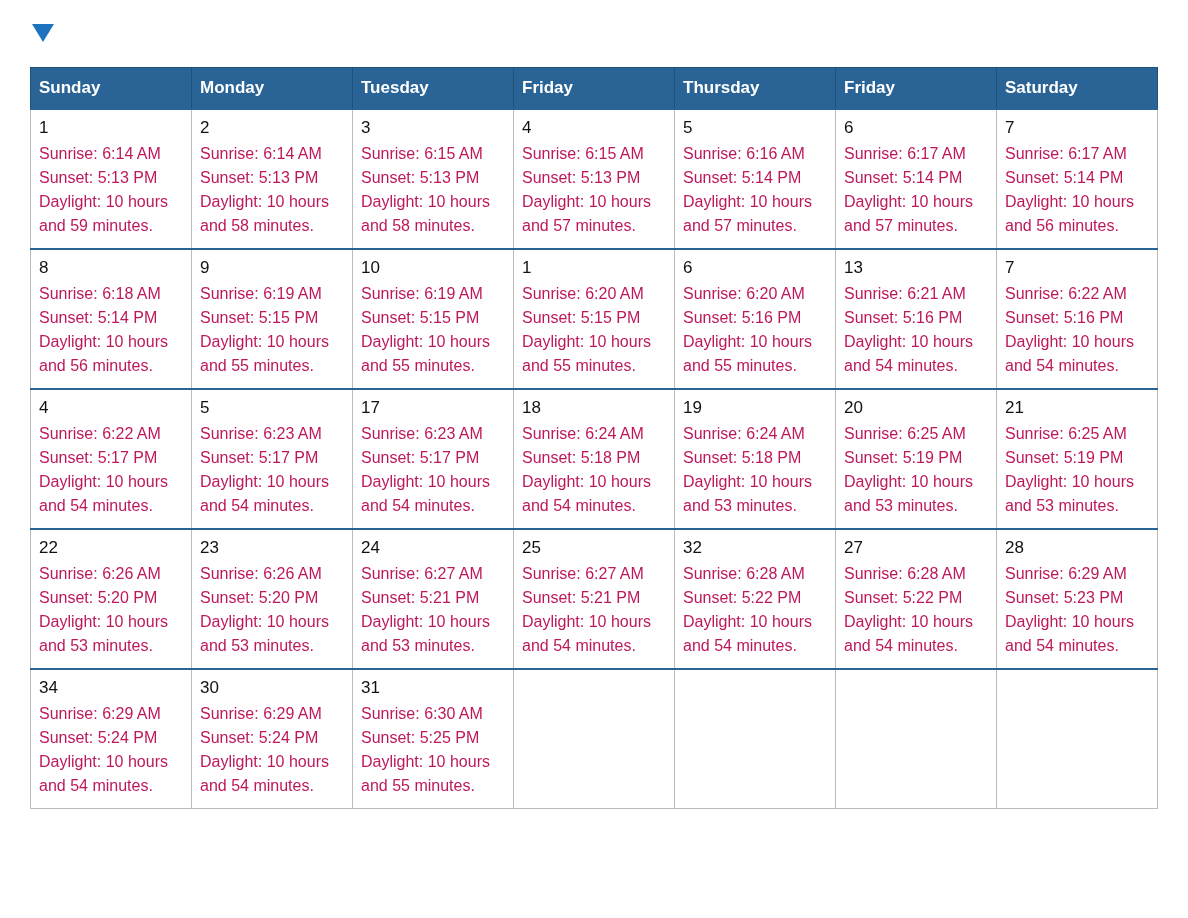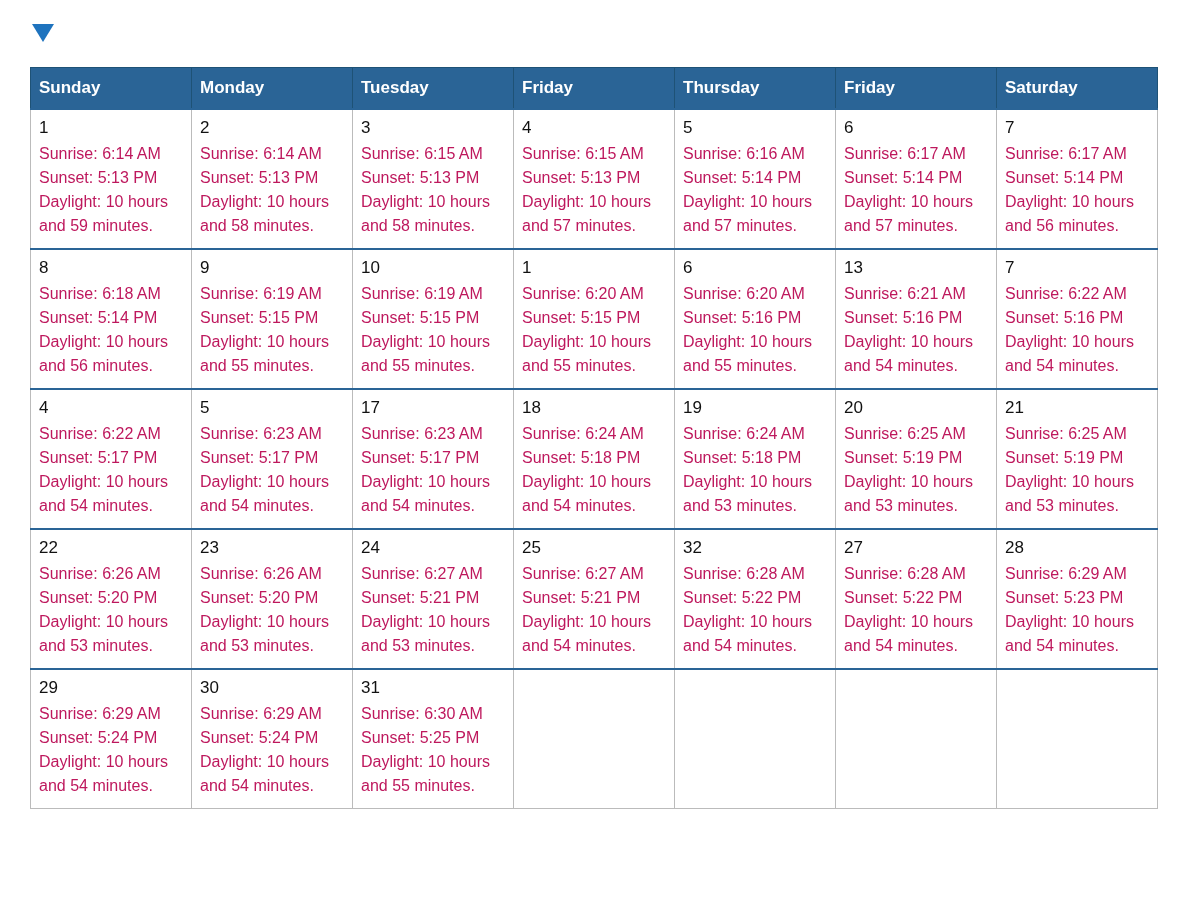--- a/index.html
+++ b/index.html
@@ -386,21 +386,21 @@
         <div class="day-info">
           Sunrise: 6:29 AM<br>
           Sunset: 5:23 PM<br>
           Daylight: 10 hours<br>
           and 54 minutes.
         </div>
         </td>
       </tr>
       <tr>
         <td>
-          <span class="day-num">29</span>
+          <span class="day-num">34</span>
         <div class="day-info">
           Sunrise: 6:29 AM<br>
           Sunset: 5:24 PM<br>
           Daylight: 10 hours<br>
           and 54 minutes.
         </div>
         </td>
         <td>
           <span class="day-num">30</span>
         <div class="day-info">

